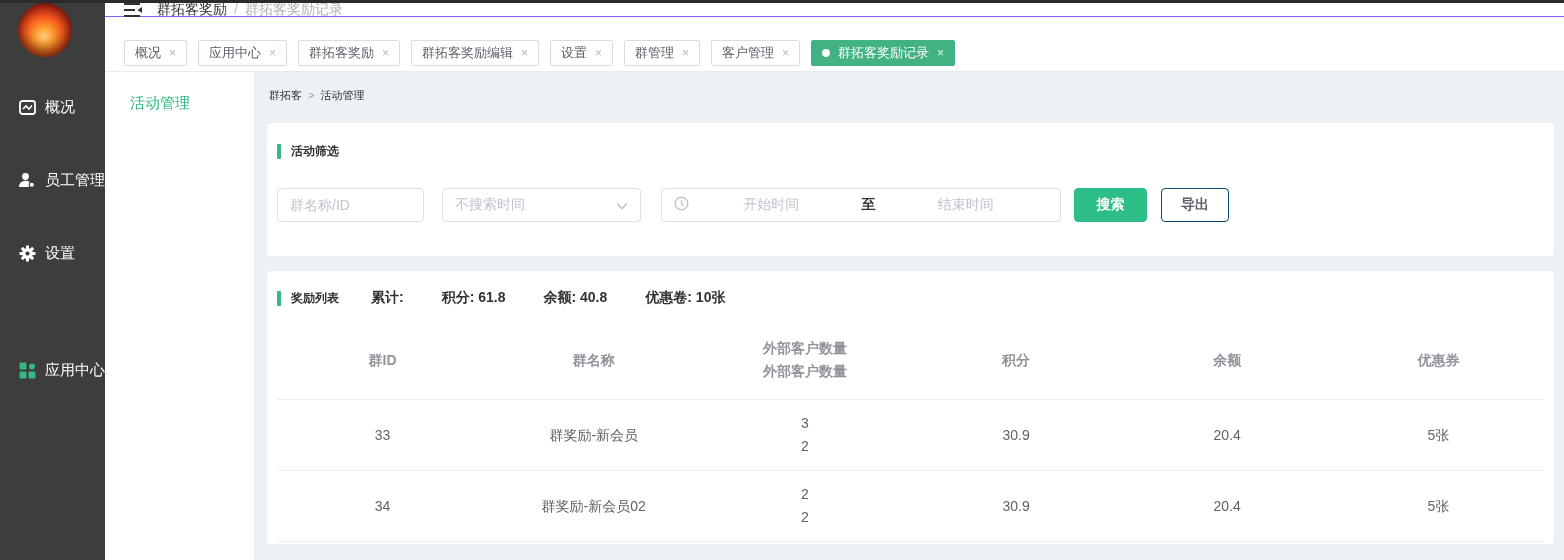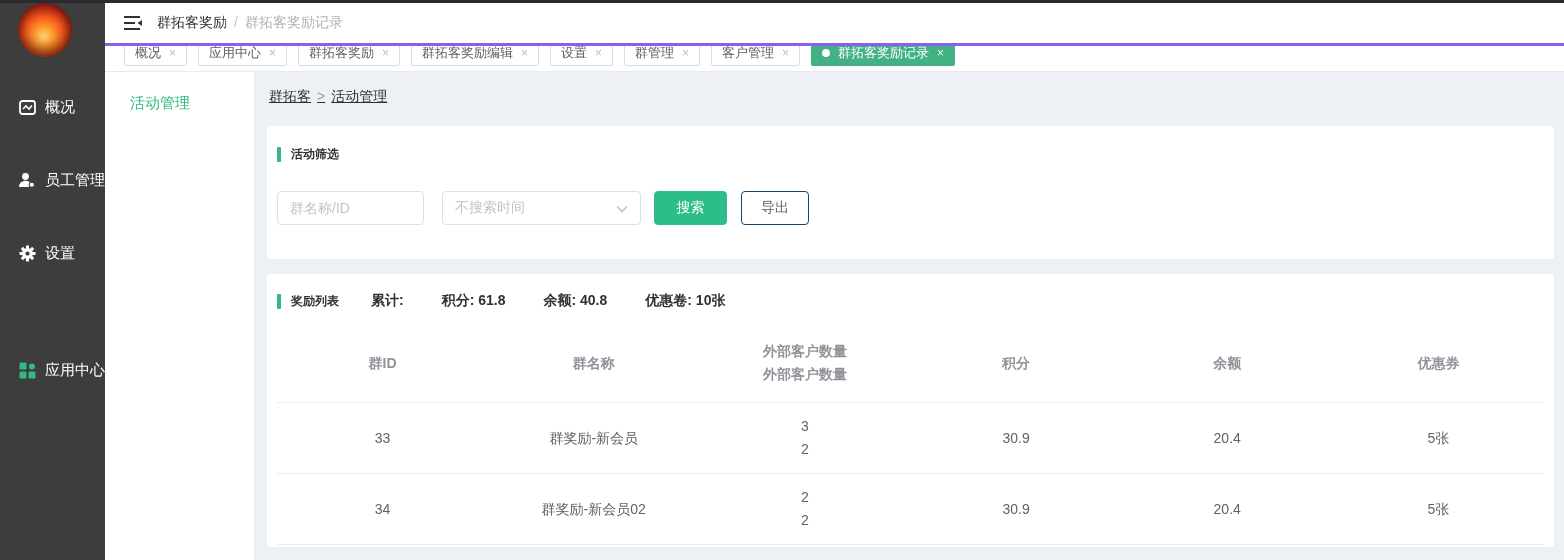--- a/index.html
+++ b/index.html
@@ -12,22 +12,22 @@
   .avatar { position:absolute; left:18px; top:3px; width:54px; height:54px; border-radius:50%;
     background:radial-gradient(circle at 48% 62%, #ffd27a 0%, #ff9a2e 22%, #f4581d 45%, #a82414 68%, #38100a 92%);
     box-shadow:inset 0 -6px 14px rgba(0,0,0,.55); }
   .side-menu { position:absolute; top:80px; left:0; width:105px; }
   .side-item { display:flex; align-items:center; gap:9px; padding:18px 0 18px 18px; color:#ffffff;
     font-size:15px; cursor:pointer; margin-bottom:18px; }
   .side-item .ic { width:18px; height:18px; flex:0 0 18px; display:flex; align-items:center; justify-content:center; }
   .side-item.gap-big { margin-top:62px; }
 
   
-  .header { position:absolute; left:105px; top:3px; width:1459px; height:43px; background:#fff;
-    border-bottom:3px solid #8b5cf6; display:flex; align-items:center; z-index:5; }
+  .header { position:absolute; left:105px; top:3px; width:1459px; height:14px; background:#fff;
+    border-bottom:1px solid #8b5cf6; display:flex; align-items:center; z-index:5; }
   .collapse-btn { margin-left:18px; width:20px; height:20px; display:flex; align-items:center; cursor:pointer; }
   .crumb { margin-left:14px; font-size:14px; color:#303133; }
   .crumb .sep { color:#c0c4cc; margin:0 7px; }
   .crumb .cur { color:#b1b3b8; }
   .header-right { margin-left:auto; display:flex; align-items:center; font-size:14px; }
   .switch-ent { color:#35b881; cursor:pointer; }
   .ent-label { color:#303133; margin-left:22px; font-weight:bold; }
   .user-label { color:#303133; margin-left:250px; font-weight:bold; }
   .user-caret { margin-left:120px; margin-right:42px; width:0; height:0; margin-top:10px;
     border-left:5px solid transparent; border-right:5px solid transparent; border-top:6px solid #5a5e66; cursor:pointer; }
@@ -42,21 +42,21 @@
   .tab.active .x { color:#eafff5; }
   .tab.active .dot { width:8px; height:8px; border-radius:50%; background:#fff; display:inline-block; }
 
   
   .subsidebar { position:absolute; left:105px; top:72px; width:150px; height:488px; background:#fff;
     border-right:1px solid #e9ecf1; z-index:3; }
   .sub-item { padding:22px 0 0 25px; font-size:15px; color:#35b881; cursor:pointer; }
 
   
   .main { position:absolute; left:255px; top:72px; width:1309px; height:488px; background:#edf0f5; overflow:hidden; }
-  .main-crumb { padding:16px 17px 0 14px; font-size:14px; color:#303133;text-decoration:underline; }
+  .main-crumb { padding:16px 17px 0 14px; font-size:11px; color:#303133; }
   .main-crumb .sep { color:#97999c; margin:0 6px; }
   .card { background:#fff; border-radius:4px; margin:0 10px 0 12px; }
   .card.filter { margin-top:20px; height:133px; padding:20px 10px 0 10px; }
   .card.rewards { margin-top:15px; height:273px; padding:18px 10px 0 10px; }
   .sec-title { display:flex; align-items:center; gap:10px; }
   .green-bar { width:4px; height:15px; background:#35b881; border-radius:1px; }
   .sec-title .t { font-size:12px; font-weight:bold; color:#303133; }
   .summary { display:flex; gap:38px; margin-left:22px; font-size:14px; font-weight:bold; color:#303133; }
 
   .filter-row { display:flex; align-items:center; margin-top:28px; }
@@ -64,21 +64,21 @@
     color:#606266; }
   .f-input::placeholder { color:#bfc4cc; }
   .input-name { width:147px; padding:0 12px; }
   .select-box { width:199px; margin-left:18px; display:flex; align-items:center; justify-content:space-between;
     padding:8px 12px; cursor:pointer; }
   .select-box .val { color:#bfc4cc; font-size:14px; }
   .range-box { width:400px; margin-left:20px; display:flex; align-items:center; padding:0 12px; cursor:pointer; }
   .range-box .ph { color:#bfc4cc; font-size:14px; flex:1; text-align:center; }
   .range-box .to { color:#303133; font-size:14px; font-weight:bold; padding:0 8px; }
   .btn { height:34px; border-radius:4px; font-size:14px; display:flex; align-items:center; justify-content:center;
-    cursor:pointer; }
+    cursor:pointer;font-weight:bold; }
   .btn.search { width:73px; margin-left:13px; background:#2dbd88; color:#fff; border:1px solid #2dbd88; }
   .btn.export { width:68px; margin-left:14px; background:#fff; color:#5a5e66; border:1px solid #0c4a6e; }
 
   table.rw { width:100%; border-collapse:collapse; margin-top:16px; table-layout:fixed; }
   table.rw th { font-size:14px; color:#909399; font-weight:bold; text-align:center; padding:14px 0 16px 0;
     border-bottom:1px solid #ebeef5; line-height:22px; }
   table.rw td { font-size:14px; color:#606266; text-align:center; padding:12px 0; border-bottom:1px solid #ebeef5;
     line-height:23px; height:67px; }
   .two-line div { line-height:23px; }
 
@@ -214,20 +214,31 @@
     </div>
     <div class="filter-row">
       <input class="f-input input-name" type="text" placeholder="群名称/ID" style="">
       <div class="f-input select-box">
         <span class="val">不搜索时间</span>
         <span>
           <svg width="12" height="8" viewBox="0 0 12 8">
               <polyline points="1,1.5 6,6.5 11,1.5" fill="none" stroke="#c0c4cc" stroke-width="1.6"></polyline>
             </svg>
         </span>
+      </div>
+      <div class="f-input range-box">
+        <span>
+          <svg width="15" height="15" viewBox="0 0 15 15">
+              <circle cx="7.5" cy="7.5" r="6.3" fill="none" stroke="#c0c4cc" stroke-width="1.4"></circle>
+              <path d="M7.5 4v4l2.6 1.5" fill="none" stroke="#c0c4cc" stroke-width="1.3"></path>
+            </svg>
+        </span>
+        <span class="ph">开始时间</span>
+        <span class="to">至</span>
+        <span class="ph">结束时间</span>
       </div>
       <div class="btn search">搜索</div>
       <div class="btn export">导出</div>
     </div>
   </div>
 
   <div class="card rewards">
     <div class="sec-title">
       <span class="green-bar"></span>
       <span class="t">奖励列表</span>

